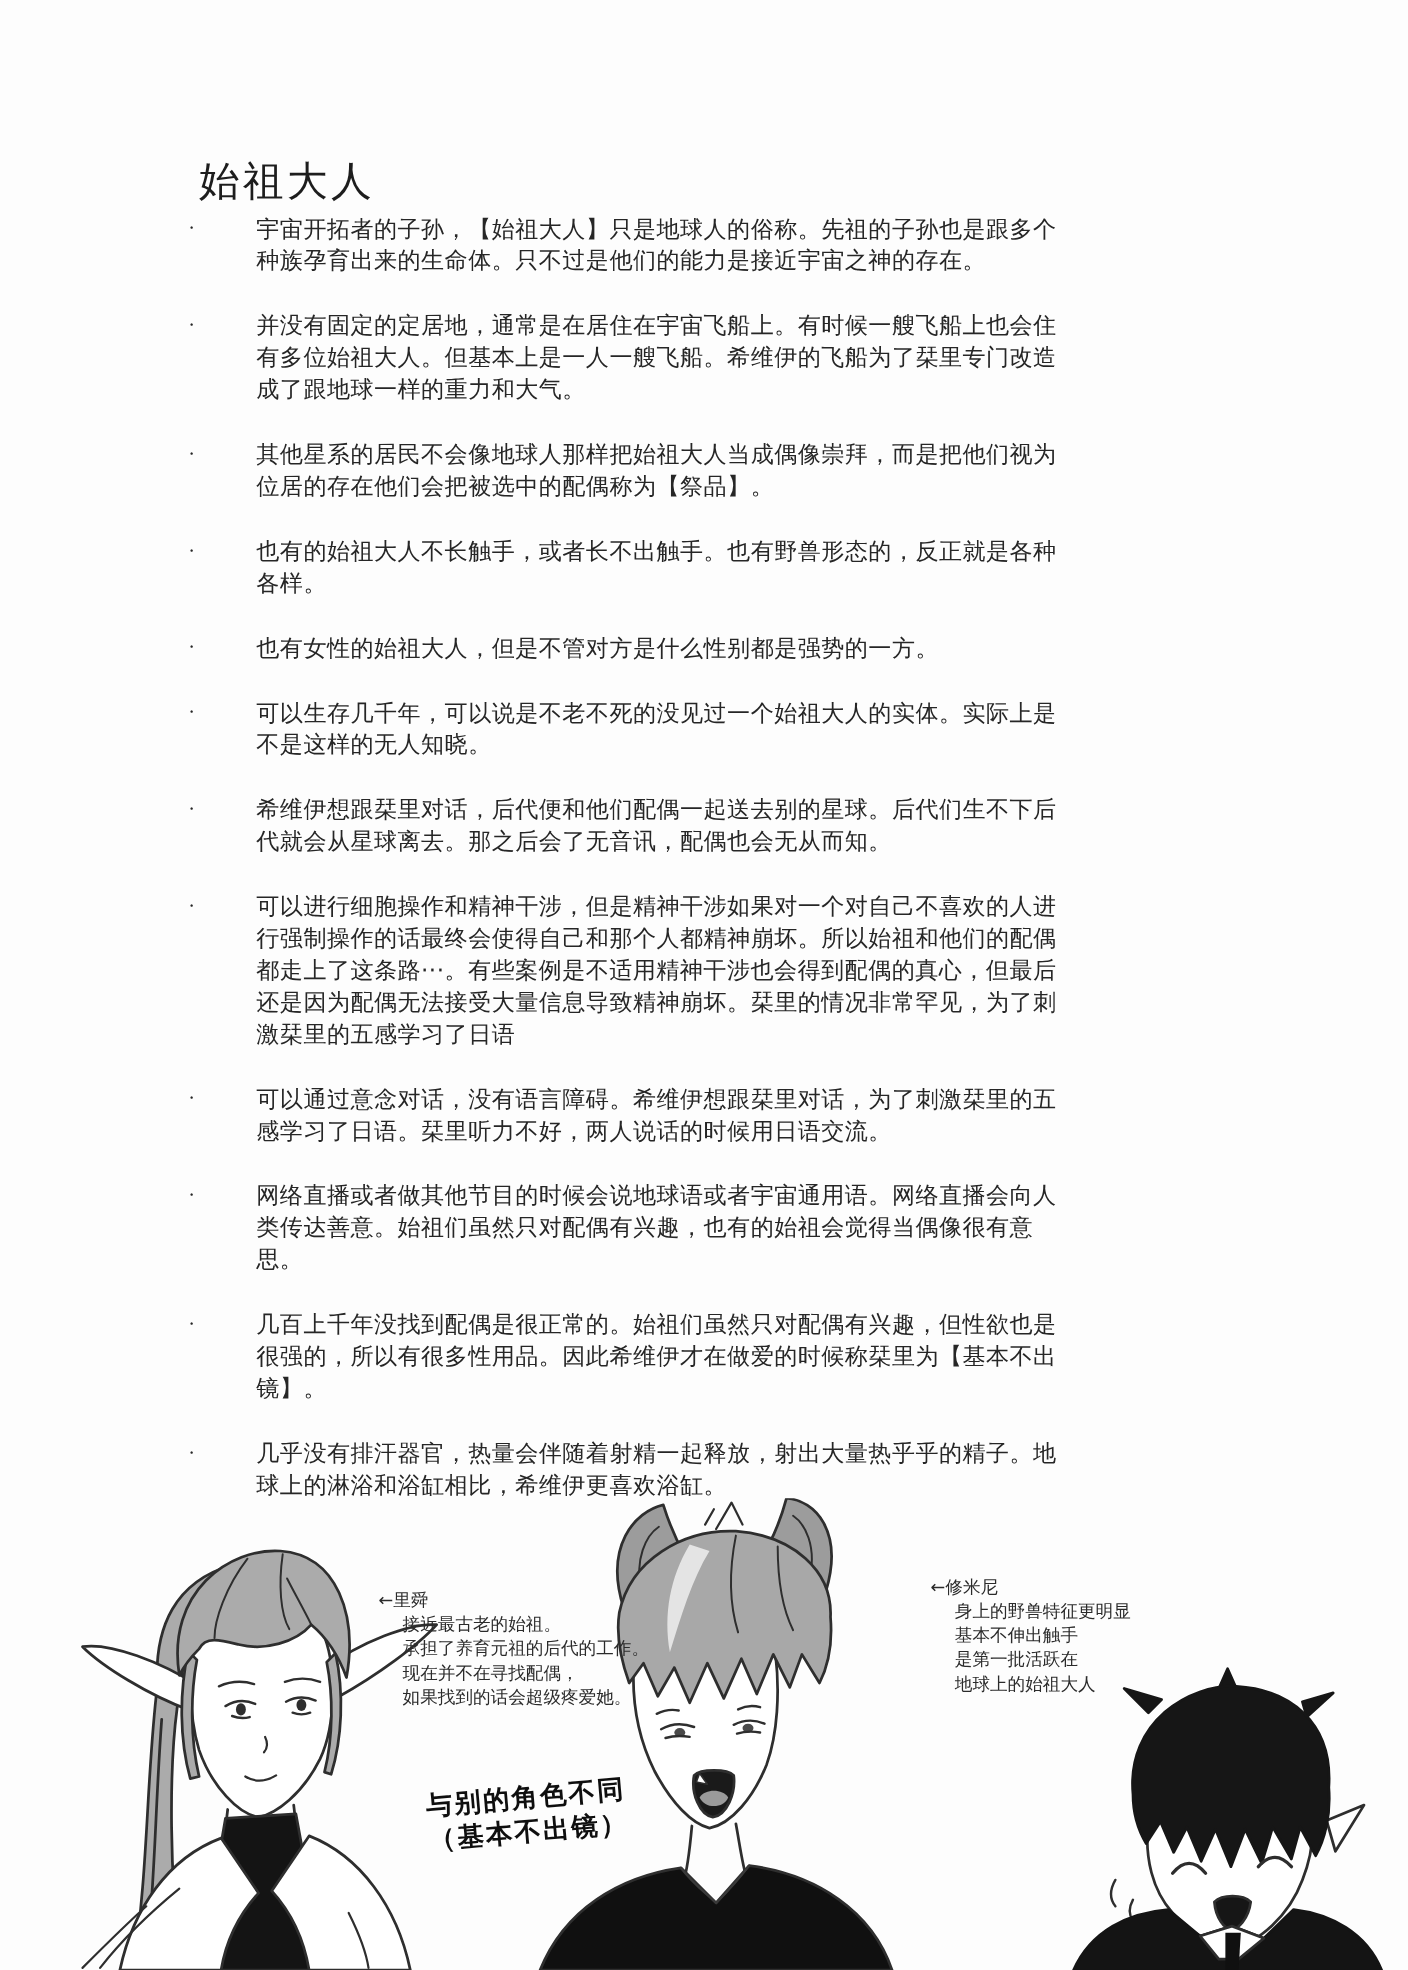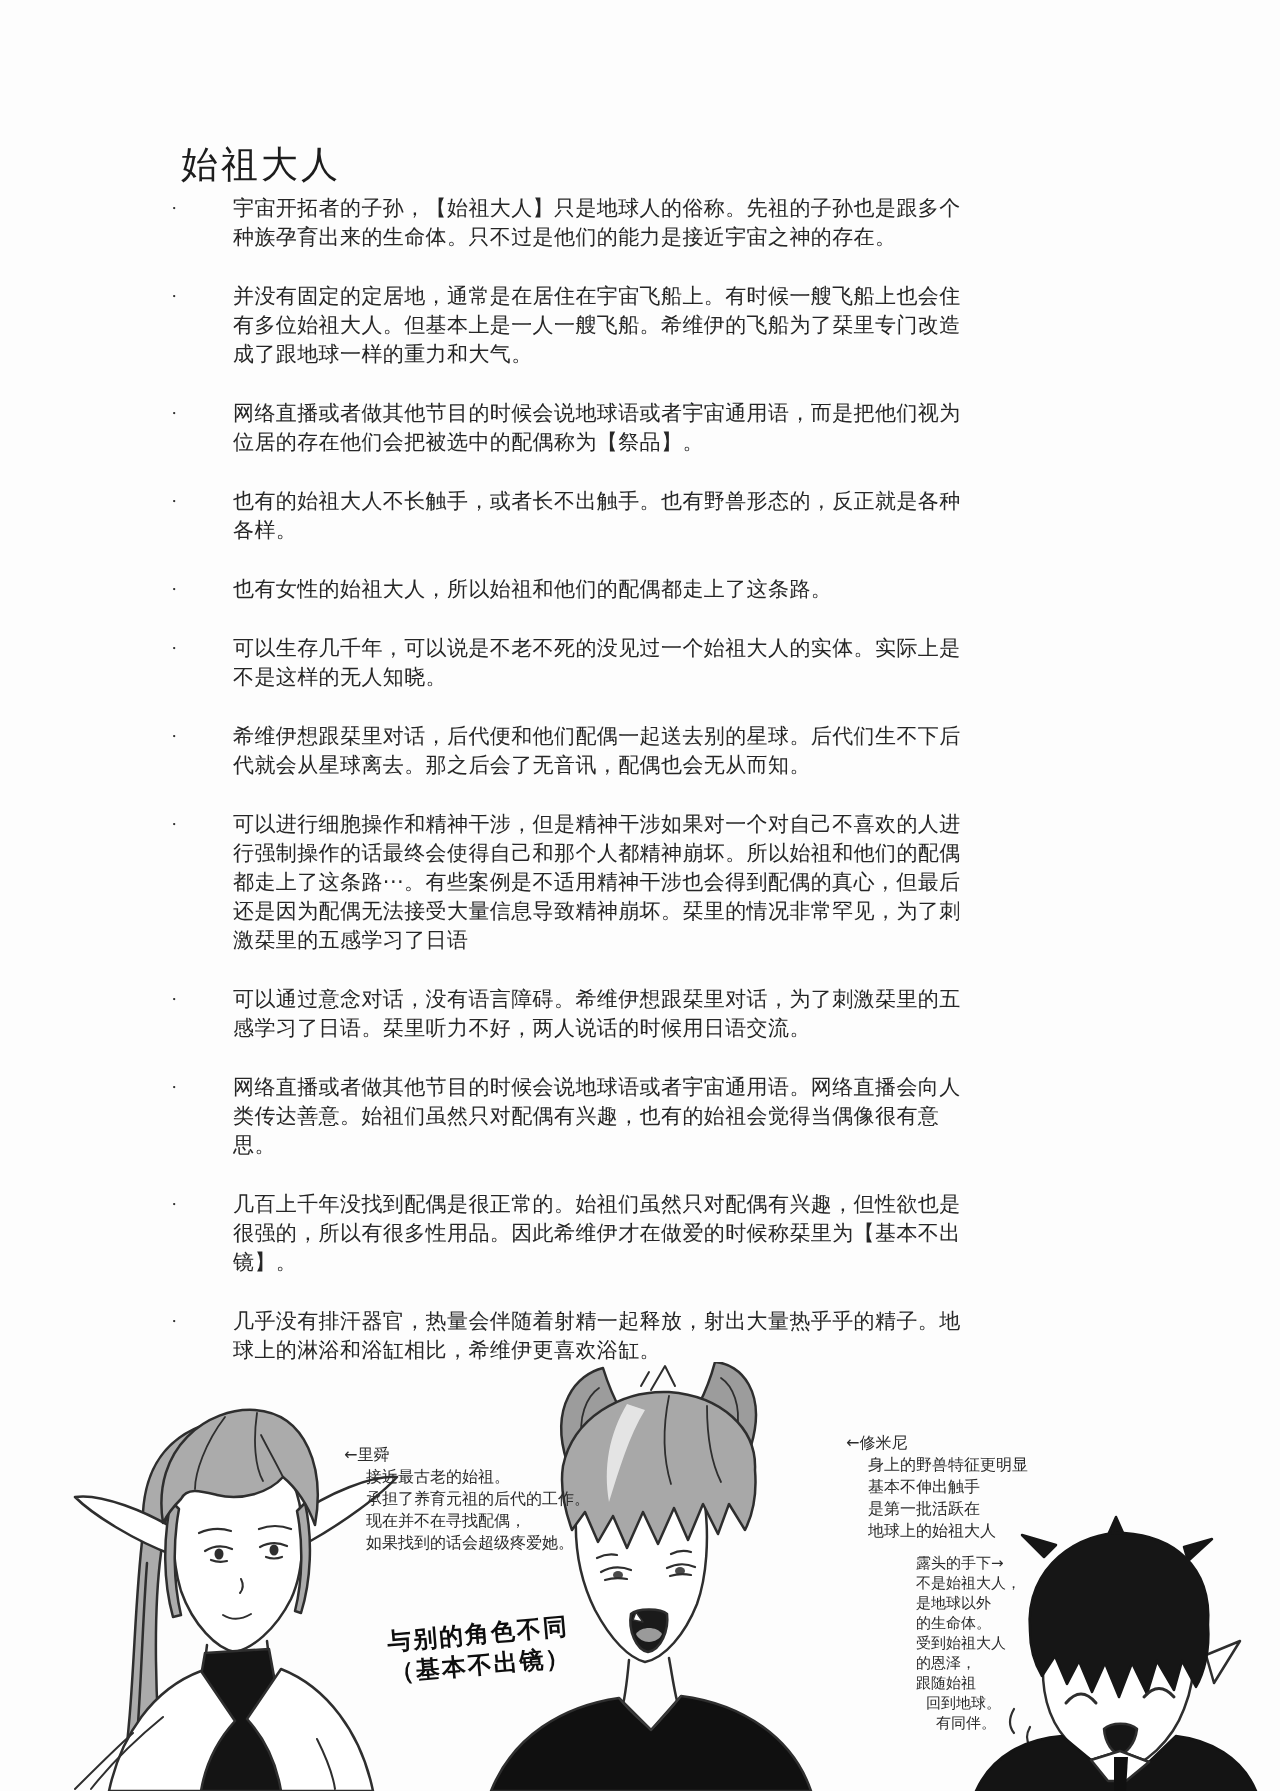--- a/index.html
+++ b/index.html
@@ -86,29 +86,29 @@
     <li class="bullet">
         <span class="dot">・</span>
         <span class="txt">宇宙开拓者的子孙，【始祖大人】只是地球人的俗称。先祖的子孙也是跟多个种族孕育出来的生命体。只不过是他们的能力是接近宇宙之神的存在。</span>
       </li>
     <li class="bullet">
         <span class="dot">・</span>
         <span class="txt">并没有固定的定居地，通常是在居住在宇宙飞船上。有时候一艘飞船上也会住有多位始祖大人。但基本上是一人一艘飞船。希维伊的飞船为了栞里专门改造成了跟地球一样的重力和大气。</span>
       </li>
     <li class="bullet">
         <span class="dot">・</span>
-        <span class="txt">网络直播或者做其他节目的时候会说地球语或者宇宙通用语，而是把他们视为位居的存在他们会把被选中的配偶称为【祭品】。</span>
+        <span class="txt">其他星系的居民不会像地球人那样把始祖大人当成偶像崇拜，而是把他们视为位居的存在他们会把被选中的配偶称为【祭品】。</span>
       </li>
     <li class="bullet">
         <span class="dot">・</span>
         <span class="txt">也有的始祖大人不长触手，或者长不出触手。也有野兽形态的，反正就是各种各样。</span>
       </li>
     <li class="bullet">
         <span class="dot">・</span>
-        <span class="txt">也有女性的始祖大人，所以始祖和他们的配偶都走上了这条路。</span>
+        <span class="txt">也有女性的始祖大人，但是不管对方是什么性别都是强势的一方。</span>
       </li>
     <li class="bullet">
         <span class="dot">・</span>
         <span class="txt">可以生存几千年，可以说是不老不死的没见过一个始祖大人的实体。实际上是不是这样的无人知晓。</span>
       </li>
     <li class="bullet">
         <span class="dot">・</span>
         <span class="txt">希维伊想跟栞里对话，后代便和他们配偶一起送去别的星球。后代们生不下后代就会从星球离去。那之后会了无音讯，配偶也会无从而知。</span>
       </li>
     <li class="bullet">
@@ -283,30 +283,19 @@
   </div>
 
   <div class="note hang rishun-note">
     <div class="note-line name-line"><span class="arrow">←</span><span>里舜</span></div>
     <div class="note-line">接近最古老的始祖。</div>
     <div class="note-line">承担了养育元祖的后代的工作。</div>
     <div class="note-line">现在并不在寻找配偶，</div>
     <div class="note-line">如果找到的话会超级疼爱她。</div>
   </div>
 
-  <div class="note minion-note">
-    <div class="note-line"><span>露头的手下</span><span class="arrow">→</span></div>
-    <div class="note-line">不是始祖大人，</div>
-    <div class="note-line">是地球以外</div>
-    <div class="note-line">的生命体。</div>
-    <div class="note-line">受到始祖大人</div>
-    <div class="note-line">的恩泽，</div>
-    <div class="note-line">跟随始祖</div>
-    <div class="note-line ind1">回到地球。</div>
-    <div class="note-line ind2">有同伴。</div>
-  </div>
 
   <div class="bold-note">
     <div>与别的角色不同</div>
     <div>（基本不出镜）</div>
   </div>
 
 </div>
 
 </body></html>

